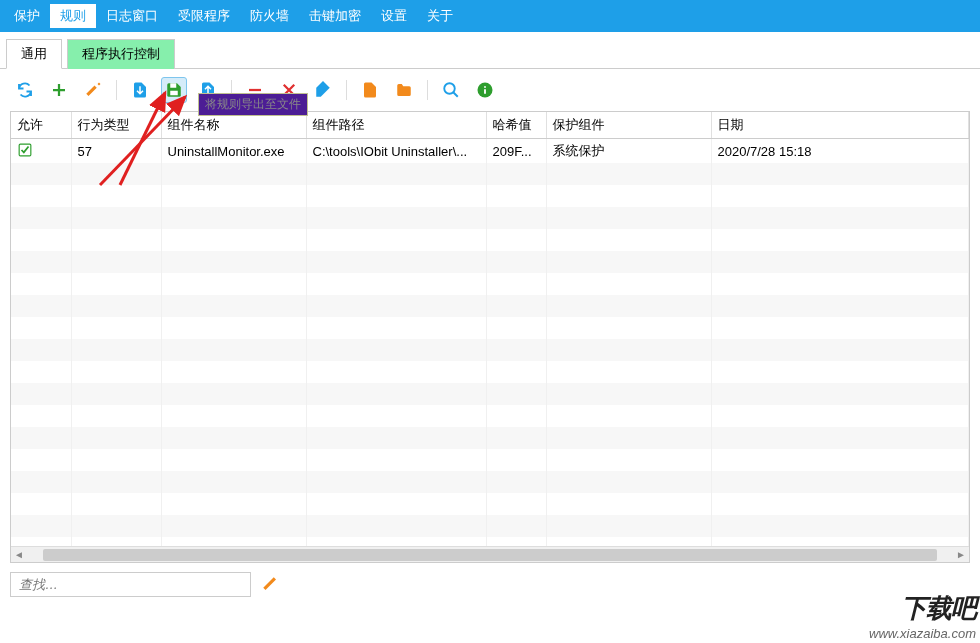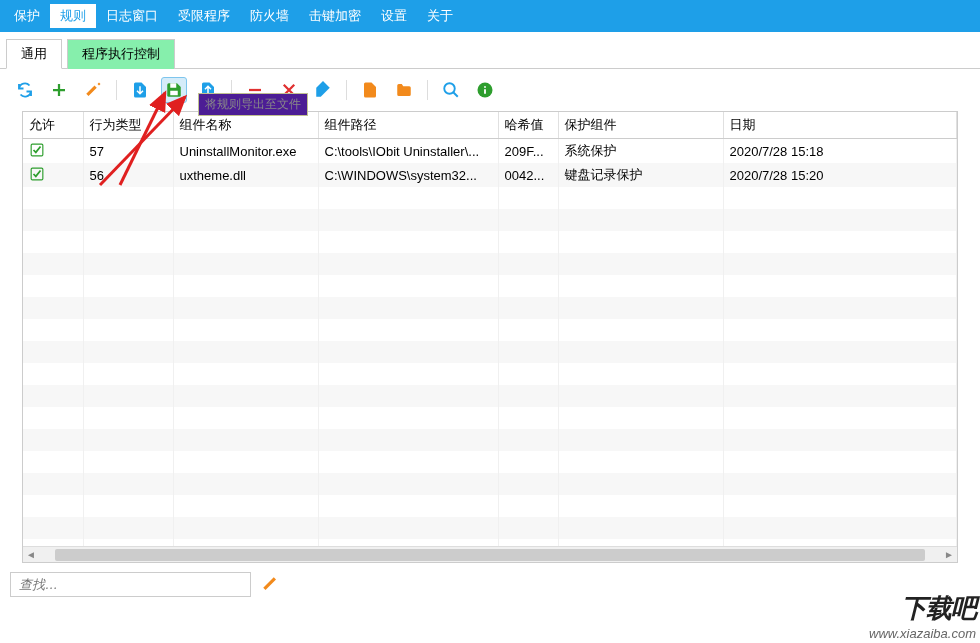--- a/index.html
+++ b/index.html
@@ -16,21 +16,21 @@
 .subtab.active { background: #fff; border-bottom: 1px solid #fff; }
 
 
 .toolbar { display: flex; align-items: center; gap: 8px; padding: 8px 12px; }
 .toolbar-sep { width: 1px; height: 20px; background: #ddd; margin: 0 2px; }
 .tb-icon { width: 26px; height: 26px; display: flex; align-items: center; justify-content: center; cursor: pointer; border-radius: 3px; }
 .tb-icon.active { border: 1px solid #7ec5ed; background: #d5ecf9; }
 .tb-icon svg { width: 18px; height: 18px; }
 
 
-.table-wrap { border: 1px solid #ccc; margin: 0 22px; height: 452px; overflow: hidden; position: relative; background: #fff; }
+.table-wrap { border: 1px solid #ccc; margin: 0 10px; height: 452px; overflow: hidden; position: relative; background: #fff; }
 .table { width: 100%; border-collapse: collapse; table-layout: fixed; }
 .table th { text-align: left; padding: 4px 6px; border-right: 1px solid #e0e0e0; border-bottom: 1px solid #ccc; font-weight: normal; background: #fff; font-size: 13px; white-space: nowrap; overflow: hidden; }
 .table td { padding: 3px 6px; border-right: 1px solid #f0f0f0; font-size: 13px; white-space: nowrap; overflow: hidden; text-overflow: ellipsis; height: 22px; }
 .table tbody tr:nth-child(odd) { background: #fff; }
 .table tbody tr:nth-child(even) { background: #f7f7f7; }
 .table tbody tr.empty td { border-right: 1px solid #f0f0f0; }
 
 
 .tooltip { position: absolute; left: 198px; top: 93px; background: #4c1d95; border: 1px solid #c0c090; padding: 2px 6px; font-size: 12px; color: #888; z-index: 5; text-align: center; }
 
@@ -189,32 +189,20 @@
               <rect x="2" y="2" width="20" height="20" rx="2" stroke-width="2"></rect>
               <path d="M6 12l4 4 8-10"></path>
             </svg></td>
     <td>57</td>
     <td>UninstallMonitor.exe</td>
     <td>C:\tools\IObit Uninstaller\...</td>
     <td>209F...</td>
     <td>系统保护</td>
     <td>2020/7/28 15:18</td>
         </tr>
-        <tr>
-          <td><svg width="16" height="14" viewBox="0 0 24 24" fill="none" stroke="#2e9e2e" stroke-width="3">
-              <rect x="2" y="2" width="20" height="20" rx="2" stroke-width="2"></rect>
-              <path d="M6 12l4 4 8-10"></path>
-            </svg></td>
-    <td>56</td>
-    <td>uxtheme.dll</td>
-    <td>C:\WINDOWS\system32...</td>
-    <td>0042...</td>
-    <td>键盘记录保护</td>
-    <td>2020/7/28 15:20</td>
-        </tr>
         <tr class="empty">
           <td></td>
           <td></td>
           <td></td>
           <td></td>
           <td></td>
           <td></td>
           <td></td>
         </tr>
         <tr class="empty">

